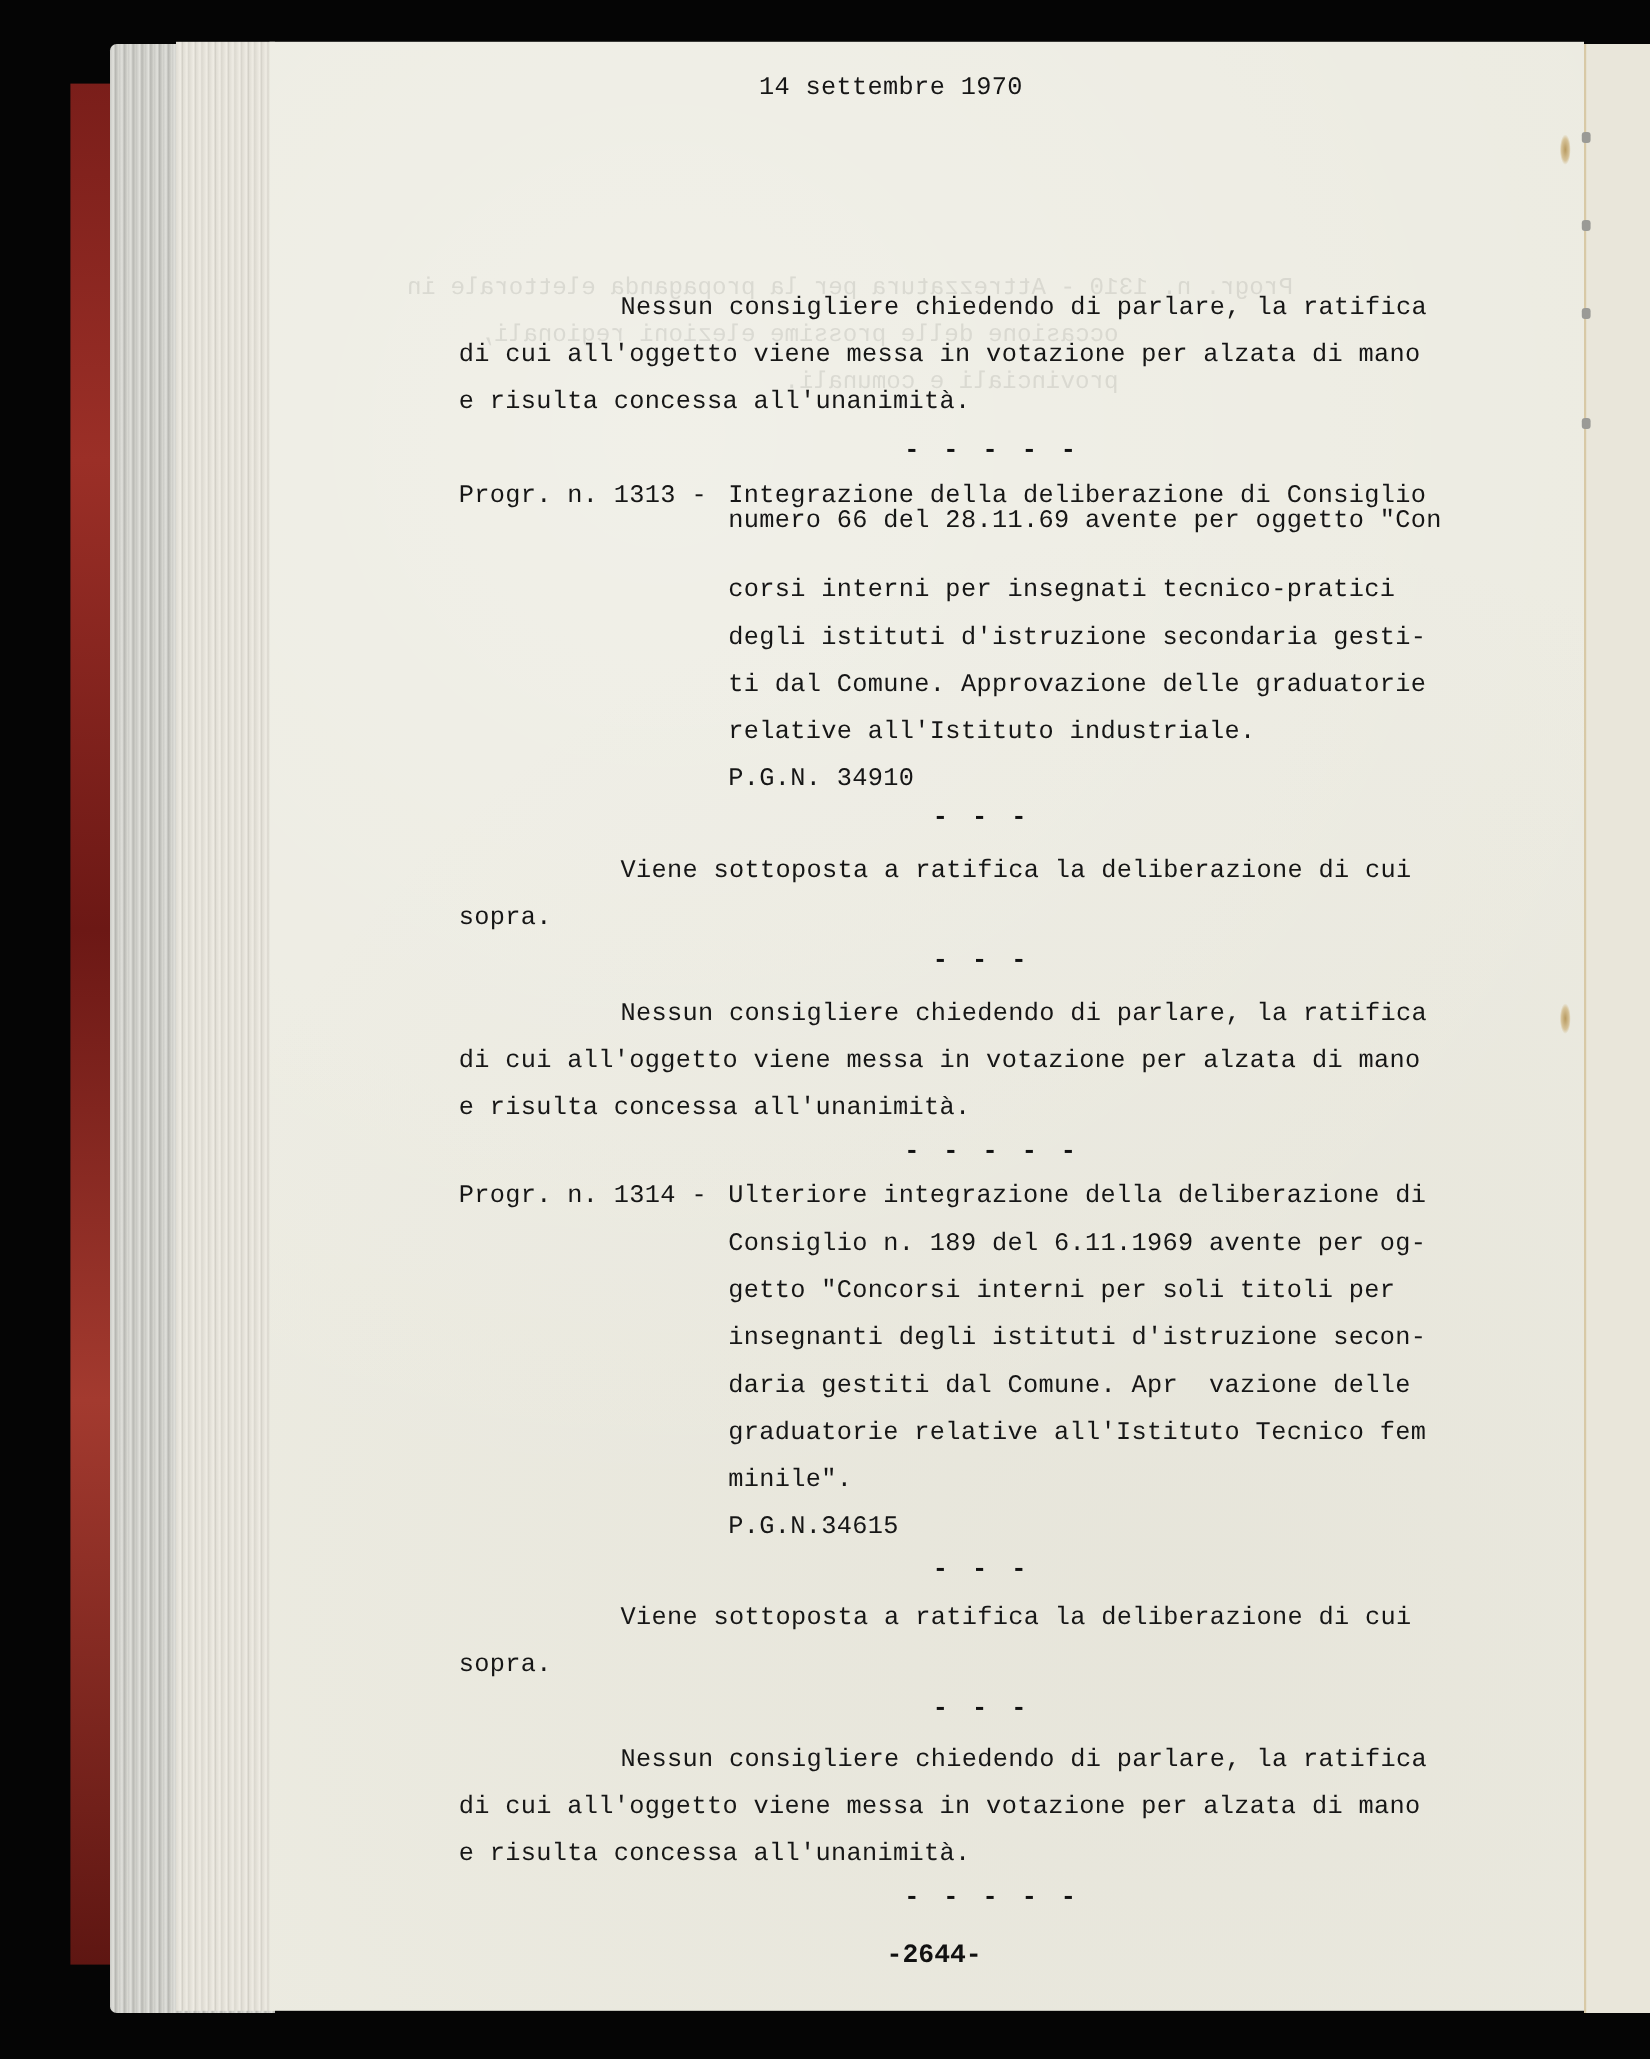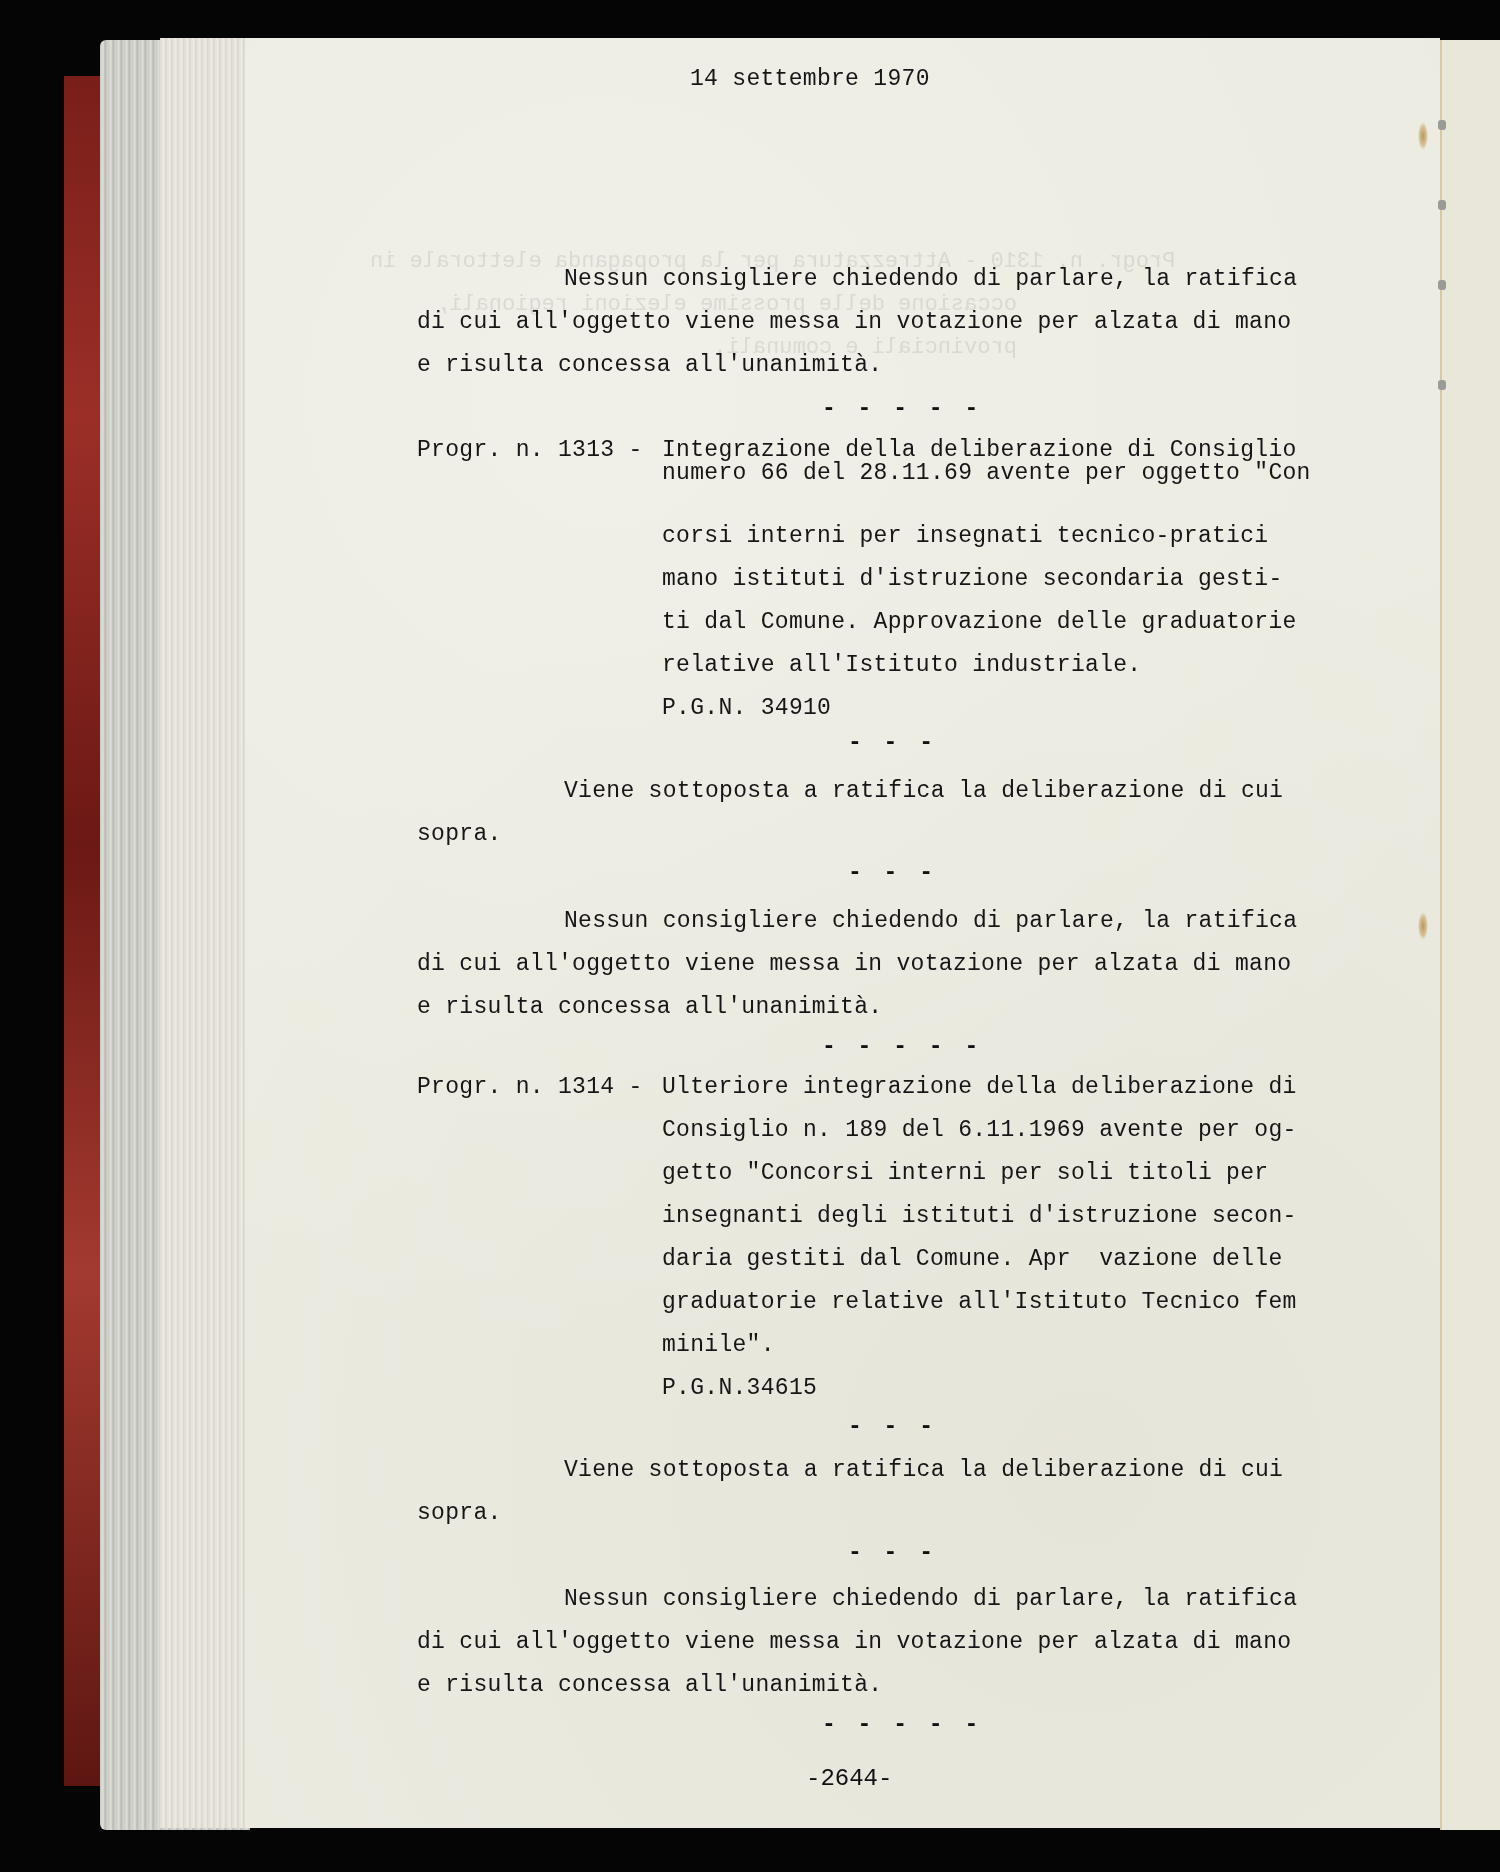--- a/index.html
+++ b/index.html
@@ -52,21 +52,21 @@
     position: absolute; color: #161616;
     font-size: 23px; line-height: 43px; white-space: pre;
     letter-spacing: 0.3px;
   }
   .heading { left: 690px; top: 58px; }
   .indent-para { left: 564px; }
   .body-line { left: 417px; }
   .progr-label { left: 417px; }
   .progr-text { left: 662px; }
   .sep { position: absolute; color: #111; font-size: 23px; letter-spacing: 4px; font-weight: bold; }
-  .page-number { position: absolute; left: 806px; top: 1765px; font-size: 24px; font-weight: normal; color: #111; text-align: right; }
+  .page-number { position: absolute; left: 806px; top: 1765px; font-size: 24px; font-weight: bold; color: #111; text-align: right; }
 </style>
 </head>
 <body>
 
 <div class="cover-left"></div>
 <div class="page-stack"></div>
 <div class="page-stack-top"></div>
 <div class="page"></div>
 <div class="right-page"></div>
 <div class="binding-hole" style="top:120px"></div>
@@ -84,21 +84,21 @@
 
 <div class="text indent-para" style="top:258px">Nessun consigliere chiedendo di parlare, la ratifica</div>
 <div class="text body-line" style="top:301px">di cui all'oggetto viene messa in votazione per alzata di mano</div>
 <div class="text body-line" style="top:344px">e risulta concessa all'unanimità.</div>
 <div class="sep" style="left:822px; top:396px">- - - - -</div>
 
 <div class="text progr-label" style="top:429px">Progr. n. 1313 -</div>
 <div class="text progr-text" style="top:429px">Integrazione della deliberazione di Consiglio</div>
 <div class="text progr-text" style="top:452px">numero 66 del 28.11.69 avente per oggetto "Con</div>
 <div class="text progr-text" style="top:515px">corsi interni per insegnati tecnico-pratici</div>
-<div class="text progr-text" style="top:558px">mano istituti d'istruzione secondaria gesti-</div>
+<div class="text progr-text" style="top:558px">degli istituti d'istruzione secondaria gesti-</div>
 <div class="text progr-text" style="top:601px">ti dal Comune. Approvazione delle graduatorie</div>
 <div class="text progr-text" style="top:644px">relative all'Istituto industriale.</div>
 <div class="text progr-text" style="top:687px">P.G.N. 34910</div>
 <div class="sep" style="left:848px; top:730px">- - -</div>
 
 <div class="text indent-para" style="top:770px">Viene sottoposta a ratifica la deliberazione di cui</div>
 <div class="text body-line" style="top:813px">sopra.</div>
 <div class="sep" style="left:848px; top:860px">- - -</div>
 
 <div class="text indent-para" style="top:900px">Nessun consigliere chiedendo di parlare, la ratifica</div>

